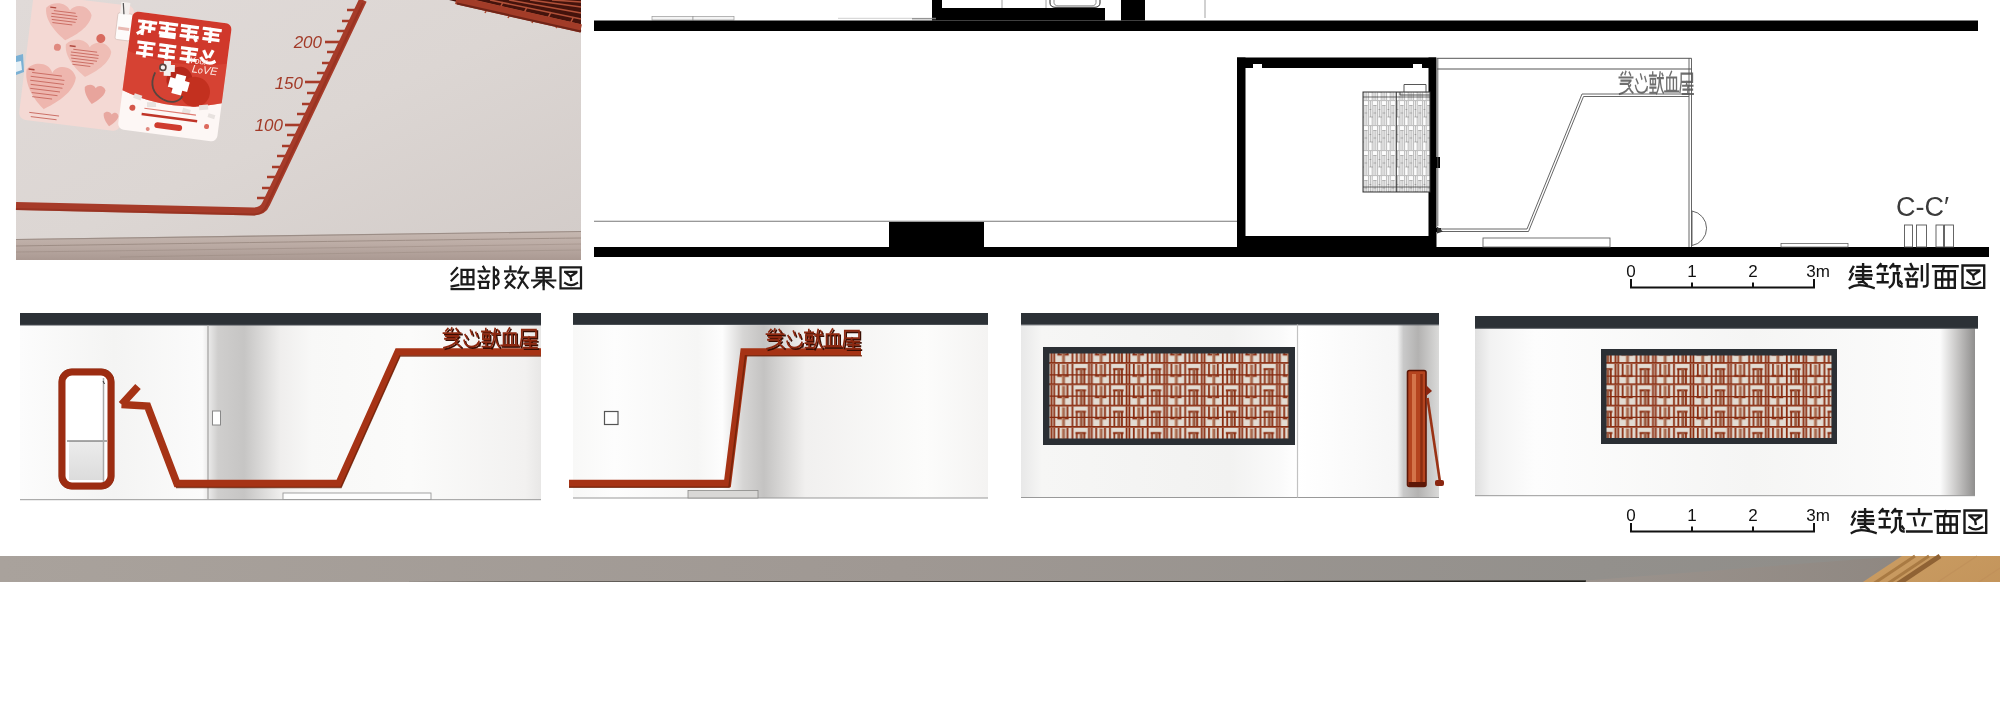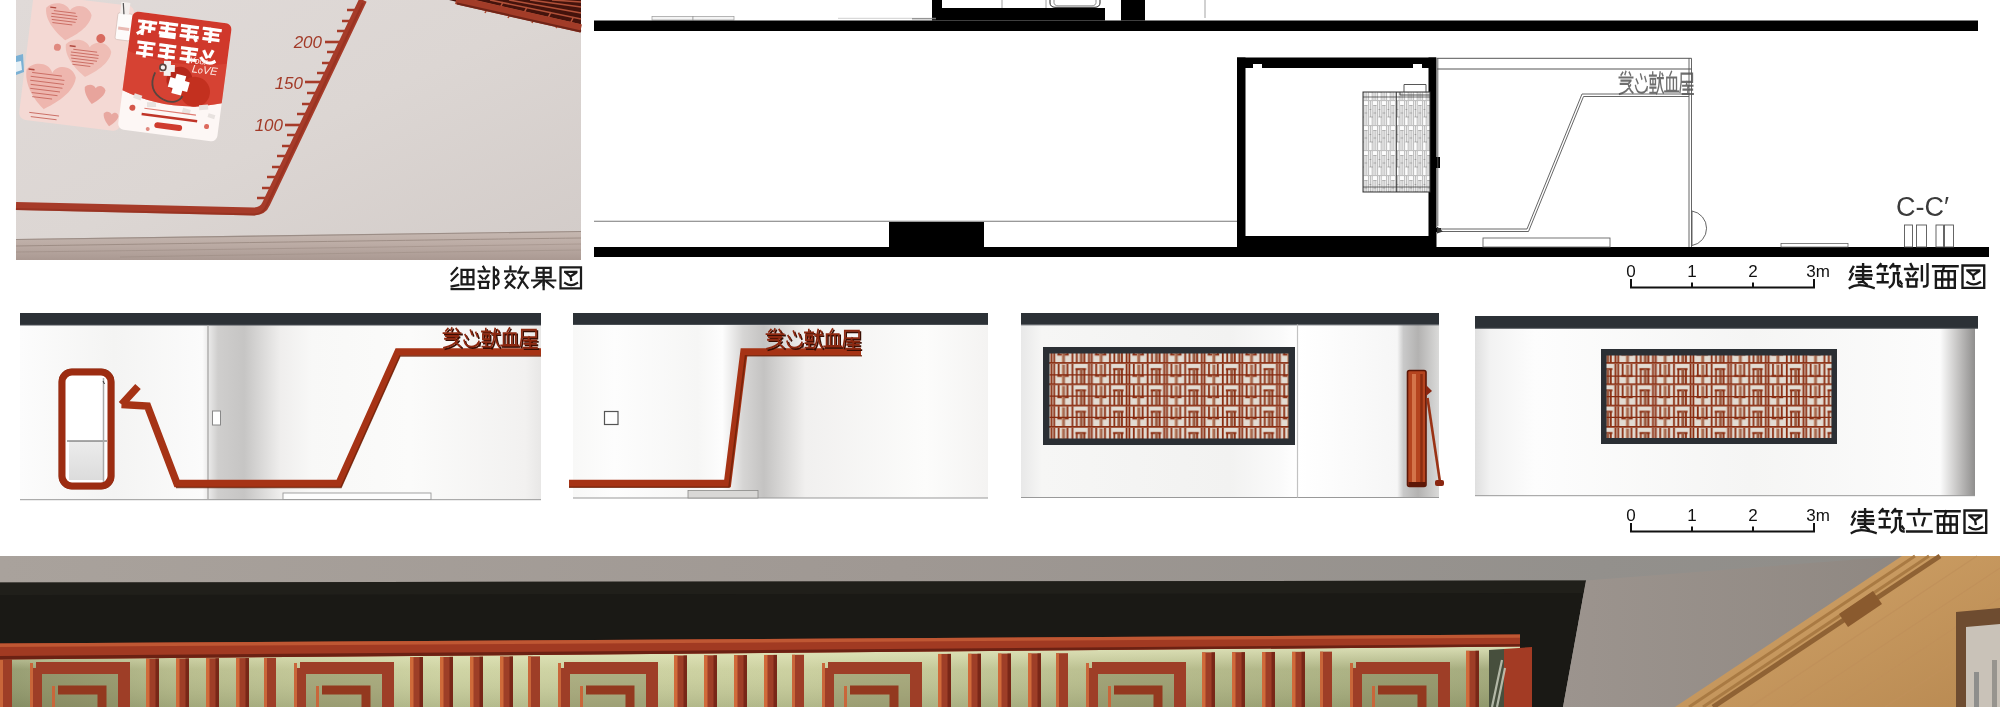--- a/index.html
+++ b/index.html
@@ -1,16 +1,16 @@
 <!DOCTYPE html>
 <html><head>
 <meta charset="utf-8">
 <style>
   html,body{margin:0;padding:0;background:#ffffff;}
-  #page{position:relative;width:2000px;height:707px;overflow:hidden;font-family:"Liberation Sans",sans-serif;}
+  #page{position:relative;width:2000px;height:582px;overflow:hidden;font-family:"Liberation Sans",sans-serif;}
   svg{display:block;}
 </style>
 </head>
 <body>
 <div id="page">
 <svg width="2000" height="707" viewBox="0 0 2000 707" xmlns="http://www.w3.org/2000/svg">
 <defs>
 <g id="h_xi" fill="none" stroke="currentColor" stroke-width="1.7" stroke-linecap="square">
   <path d="M6,3 L2,7.5 M6.5,8 L2,12.5 M2,17 L7,16"></path>
   <path d="M9.5,4.5 H18.5 V15.5 H9.5 Z M14,4.5 V15.5 M9.5,10 H18.5"></path>

